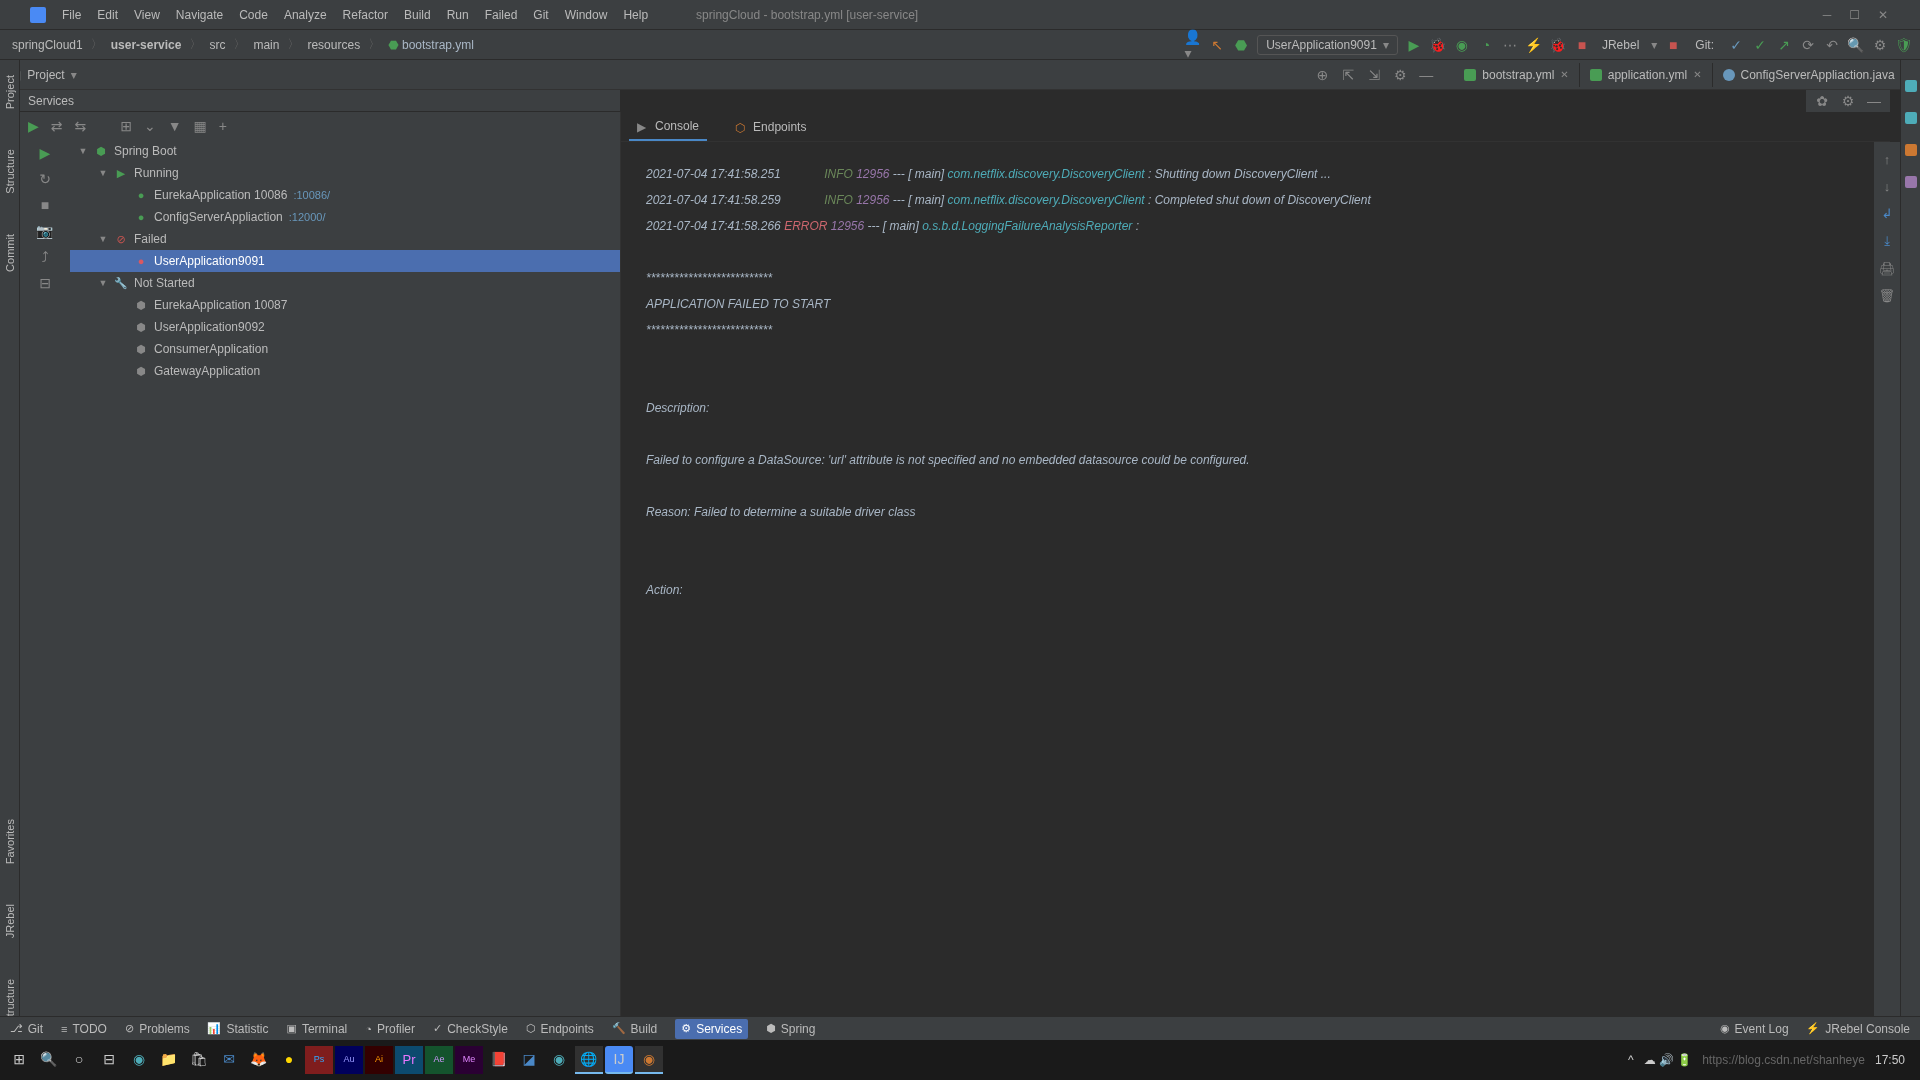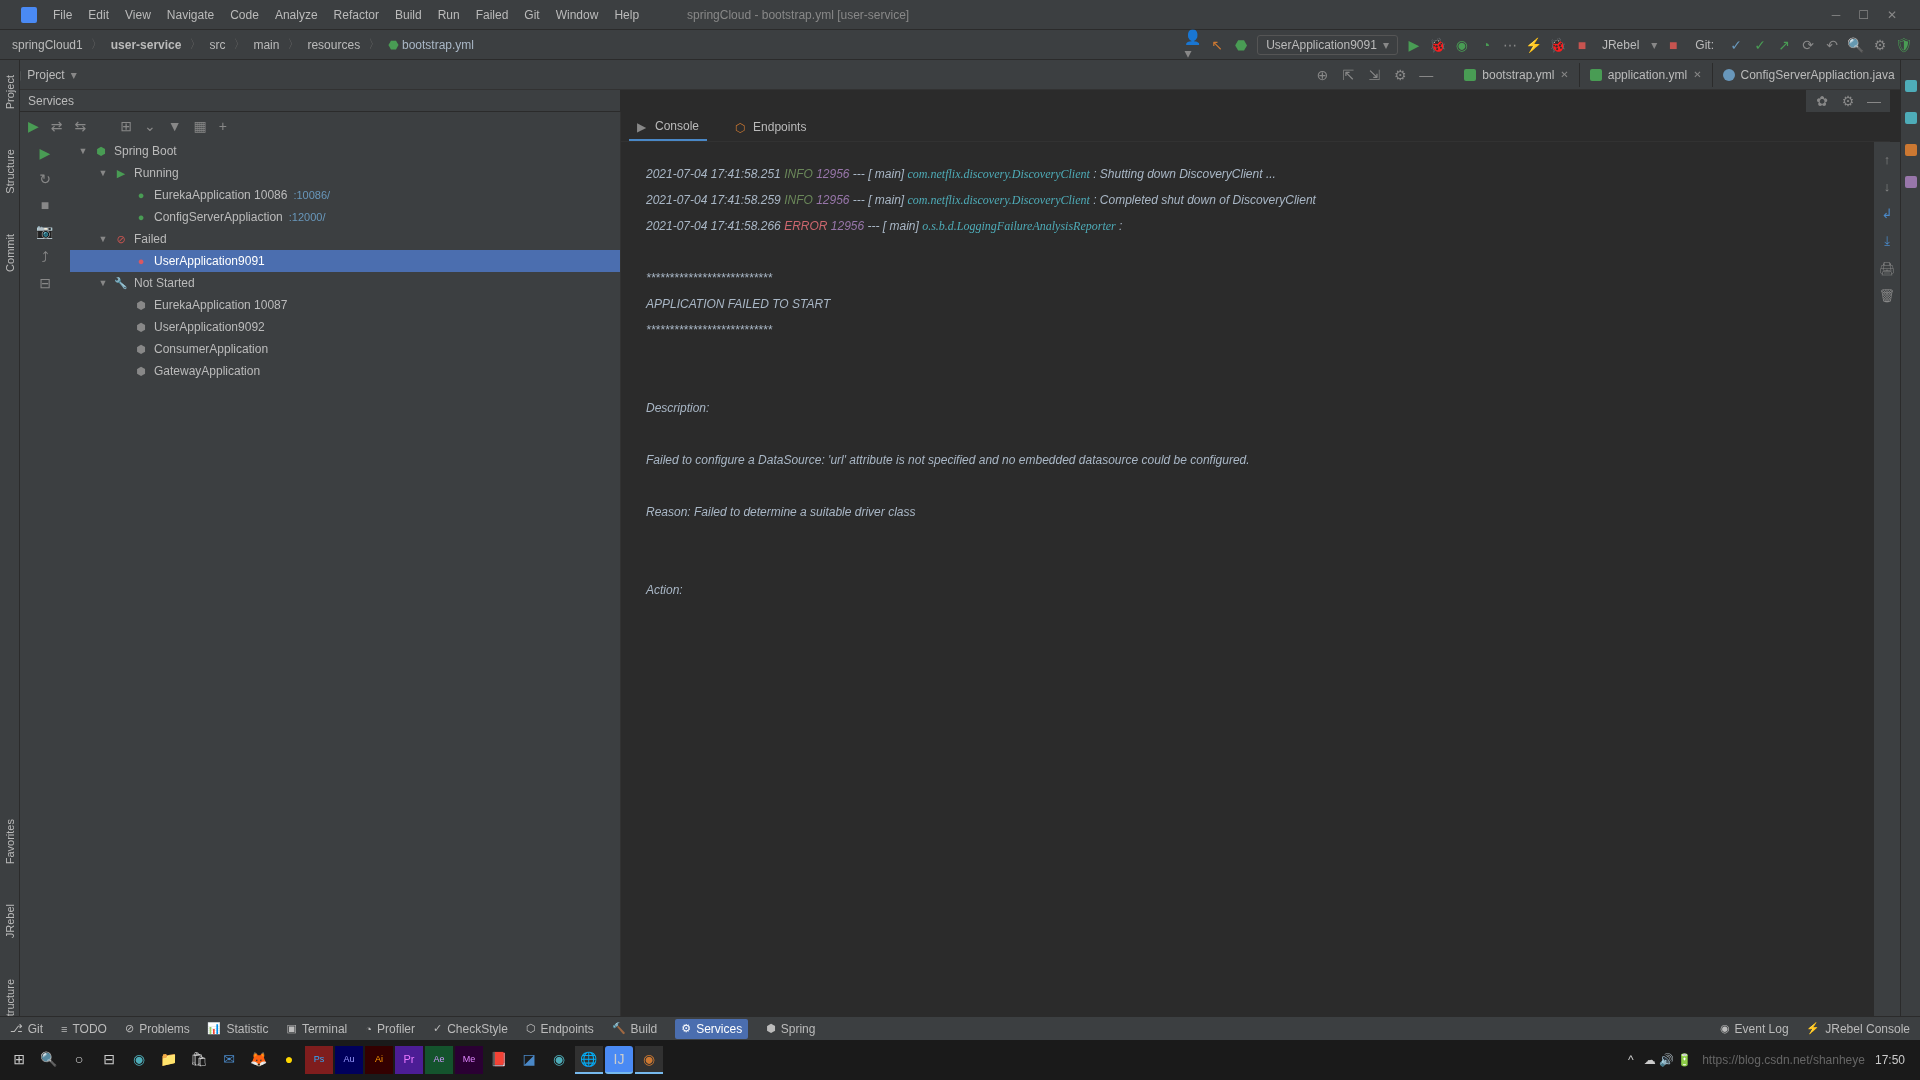--- a/index.html
+++ b/index.html
@@ -1,18 +1,18 @@
 <!DOCTYPE html>
 <html><head>
 <meta charset="utf-8">
 <style>
 * { margin: 0; padding: 0; box-sizing: border-box; font-family: "Segoe UI", sans-serif; font-size: 12px; }
 body { background: #2b2b2b; color: #bbbbbb; overflow: hidden; width: 1920px; height: 1080px; }
 
-.titlebar { height: 30px; background: #3c3f41; display: flex; align-items: center; padding: 0 13px; border-bottom: 1px solid #2b2b2b; }
+.titlebar { height: 30px; background: #3c3f41; display: flex; align-items: center; padding: 0 22px; border-bottom: 1px solid #2b2b2b; }
 .titlebar .app-icon { width: 16px; height: 16px; background: #4a8af4; margin: 0 8px; border-radius: 2px; }
 .titlebar .menu-item { padding: 4px 8px; color: #bbbbbb; cursor: default; }
 .titlebar .window-title { flex: 1; text-align: left; color: #888; padding-left: 40px; }
 .titlebar .win-controls { display: flex; gap: 18px; padding: 0 10px; color: #888; }
 
 .navbar { height: 30px; background: #3c3f41; display: flex; align-items: center; border-bottom: 1px solid #2b2b2b; padding: 0 8px; }
 .breadcrumb { display: flex; align-items: center; gap: 4px; }
 .breadcrumb-item { color: #bbbbbb; padding: 2px 4px; }
 .breadcrumb-item.bold { font-weight: bold; }
 .breadcrumb-sep { color: #666; }
@@ -67,24 +67,24 @@
 .content-area { position: absolute; left: 620px; top: 112px; right: 30px; bottom: 40px; background: #2b2b2b; border-left: 1px solid #323232; display: flex; flex-direction: column; }
 .content-tabs { height: 30px; display: flex; align-items: center; border-bottom: 1px solid #323232; padding-left: 8px; gap: 20px; }
 .content-tab { display: flex; align-items: center; gap: 6px; padding: 6px 8px; }
 .content-tab.active { border-bottom: 2px solid #4a88c7; }
 .content-tab .ct-icon { width: 12px; height: 12px; }
 
 .console-gutter { position: absolute; right: 20px; top: 142px; width: 26px; bottom: 40px; background: #3c3f41; display: flex; flex-direction: column; align-items: center; padding-top: 10px; gap: 12px; }
 .console-gutter .cg-icon { color: #888; font-size: 13px; }
 
 .console { flex: 1; padding: 20px 25px; font-family: "Comic Sans MS", cursive; font-size: 18px; line-height: 2.0; color: #a9b7c6; overflow: hidden; font-style: italic; }
-.console .info { color: #6a8759; font-style: italic; }
+.console .info { color: #6a8759; font-style: italic; margin-left: 40px; }
 .console .error { color: #cc666e; font-style: italic; }
 .console .pid { color: #9876aa; font-style: italic; }
-.console .class { color: #4eacb8; font-style: italic; font-family: Liberation Serif, serif; }
+.console .class { color: #4eacb8; font-style: italic; }
 .console .line { margin-bottom: 2px; }
 
 .footer { position: absolute; bottom: 40px; left: 0; right: 0; height: 24px; background: #3c3f41; display: flex; align-items: center; padding: 0 10px; gap: 18px; border-top: 1px solid #2b2b2b; }
 .footer-item { display: flex; align-items: center; gap: 5px; color: #bbbbbb; font-size: 11px; }
 .footer-item.active { background: #4b6eaf; padding: 3px 6px; border-radius: 2px; color: #fff; }
 .footer-right { margin-left: auto; display: flex; gap: 18px; }
 
 .taskbar { position: absolute; bottom: 0; left: 0; right: 0; height: 40px; background: #1a1a1a; display: flex; align-items: center; padding: 0 5px; gap: 2px; }
 .taskbar .task-icon { width: 28px; height: 28px; display: flex; align-items: center; justify-content: center; color: #ccc; font-size: 14px; border-bottom: 2px solid transparent; }
 .taskbar .task-icon.active { border-bottom-color: #76b9ed; background: rgba(255,255,255,0.1); }
@@ -369,21 +369,21 @@
   <div class="task-icon">⊟</div>
   <div class="task-icon" style="color:#4eacb8">◉</div>
   <div class="task-icon" style="color:#ffd96a">📁</div>
   <div class="task-icon">🛍</div>
   <div class="task-icon" style="color:#4a88c7">✉</div>
   <div class="task-icon" style="color:#ff9500">🦊</div>
   <div class="task-icon" style="color:#ffd700">●</div>
   <div class="task-icon" style="background:#7f1d1d;color:#31a8ff;font-size:9px">Ps</div>
   <div class="task-icon" style="background:#00005b;color:#9999ff;font-size:9px">Au</div>
   <div class="task-icon" style="background:#330000;color:#ff9a00;font-size:9px">Ai</div>
-  <div class="task-icon" style="background:#4c1d95;color:#ea77ff;font-size:11px">Pr</div>
+  <div class="task-icon" style="background:#0c4a6e;color:#ea77ff;font-size:13px">Pr</div>
   <div class="task-icon" style="background:#14532d;color:#cf96fd;font-size:9px">Ae</div>
   <div class="task-icon" style="background:#2a0033;color:#e085ff;font-size:9px">Me</div>
   <div class="task-icon" style="color:#ff0000">📕</div>
   <div class="task-icon" style="color:#4a88c7">◪</div>
   <div class="task-icon" style="color:#4eacb8">◉</div>
   <div class="task-icon active">🌐</div>
   <div class="task-icon active" style="background:#4a8af4;border-radius:3px">IJ</div>
   <div class="task-icon active" style="color:#cc7832">◉</div>
   <div class="taskbar-right">
     <span>^</span>

